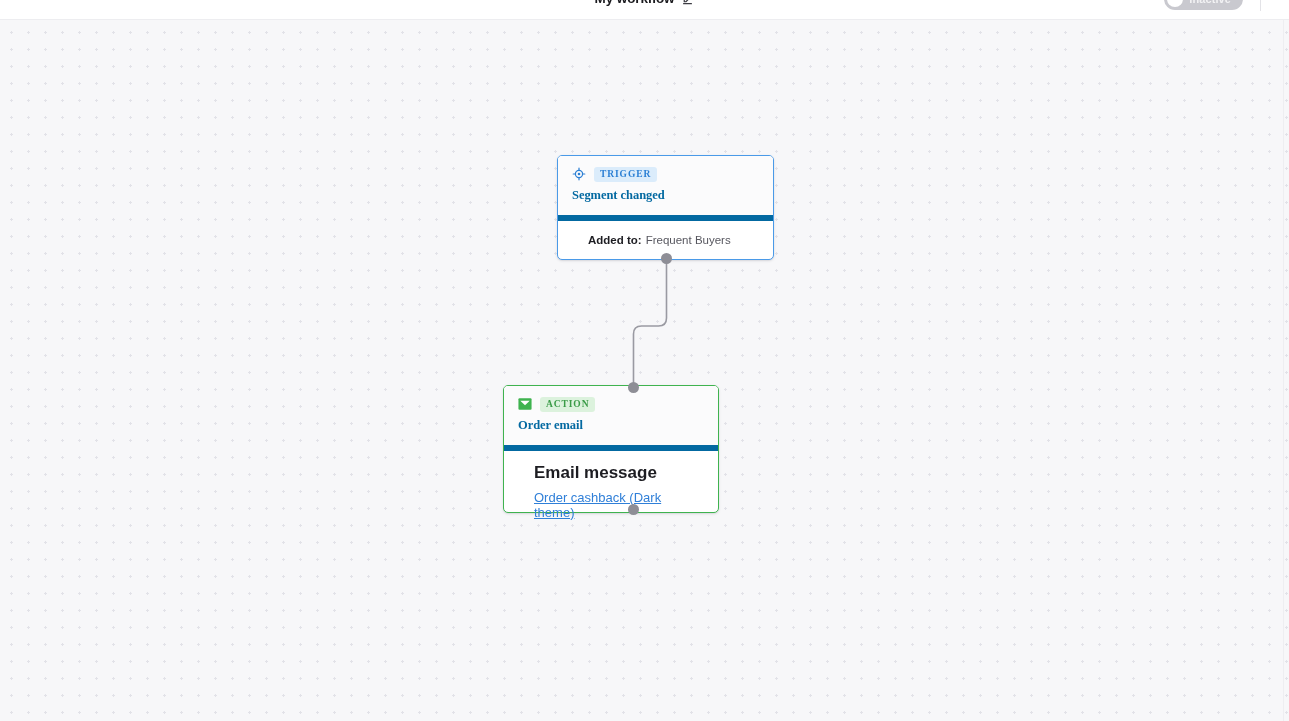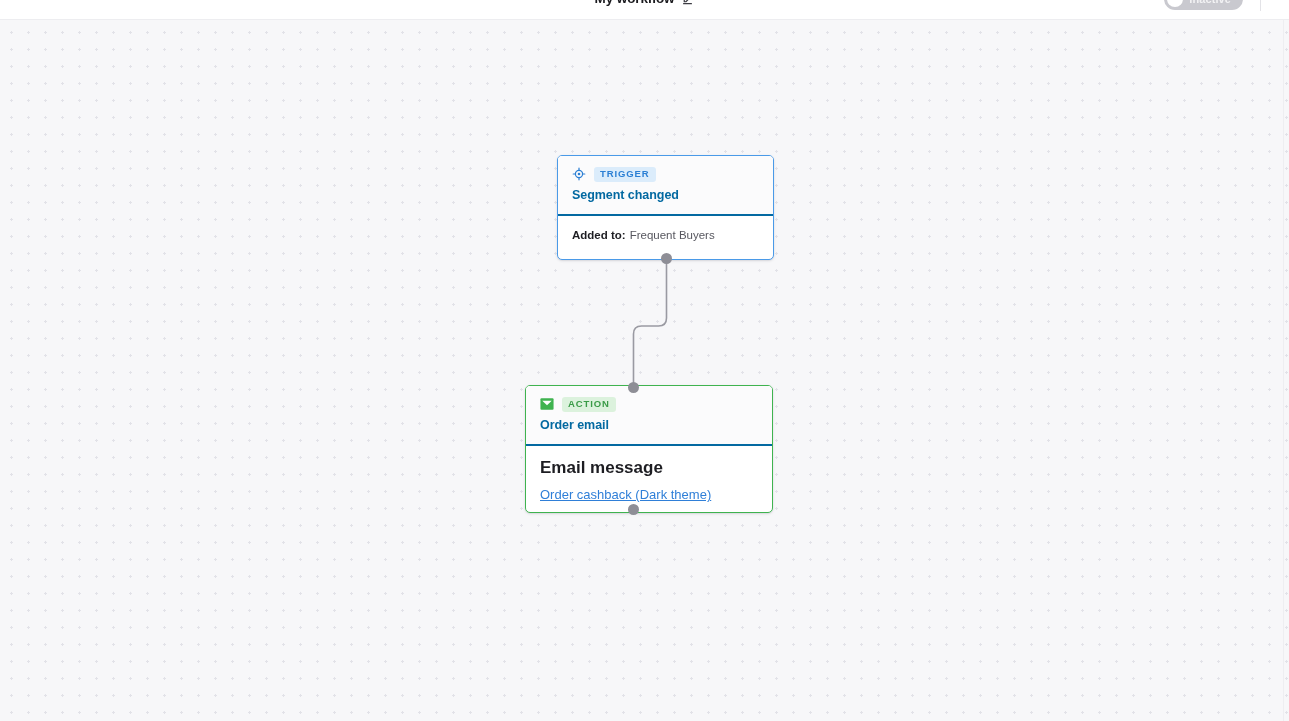--- a/index.html
+++ b/index.html
@@ -141,32 +141,33 @@
 
   .node-trigger {
     left: 557px;
     top: 135px;
     width: 217px;
     height: 105px;
     border: 1.5px solid #4a9ae8;
   }
 
   .node-action {
-    left: 525px;
+    left: 503px;
     top: 365px;
-    width: 248px;
+    width: 216px;
     height: 128px;
     border: 1.5px solid #3fb34f;
   }
 
   .node-header {
     padding: 11px 14px 12px 14px;
-    border-bottom: 2px solid #0369a1;
+    border-bottom: 6px solid #0369a1;
     border-radius: 4px 4px 0 0;
     background: #fbfbfc;
+    font-family: Liberation Serif, serif;
   }
 
   .node-badge-row {
     display: flex;
     align-items: center;
     gap: 8px;
     margin-bottom: 6px;
   }
 
   .node-type-icon {
@@ -200,20 +201,21 @@
 
   .node-title {
     font-size: 12.5px;
     font-weight: bold;
     color: #0369a1;
     letter-spacing: -0.05px;
   }
 
   .node-body {
     padding: 12px 14px 13px 14px;
+    margin-left: 16px;
   }
 
   .kv-row {
     font-size: 11.5px;
     line-height: 1.35;
   }
 
   .kv-key {
     font-weight: bold;
     color: #1d1d22;

